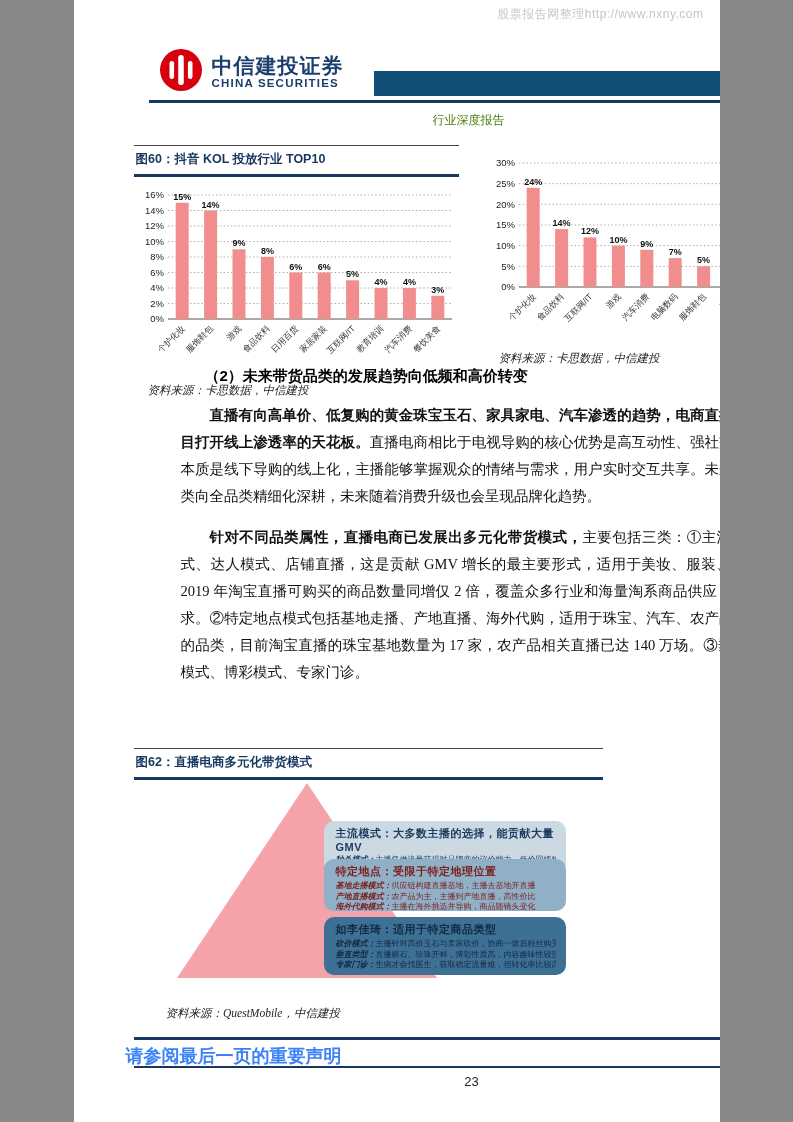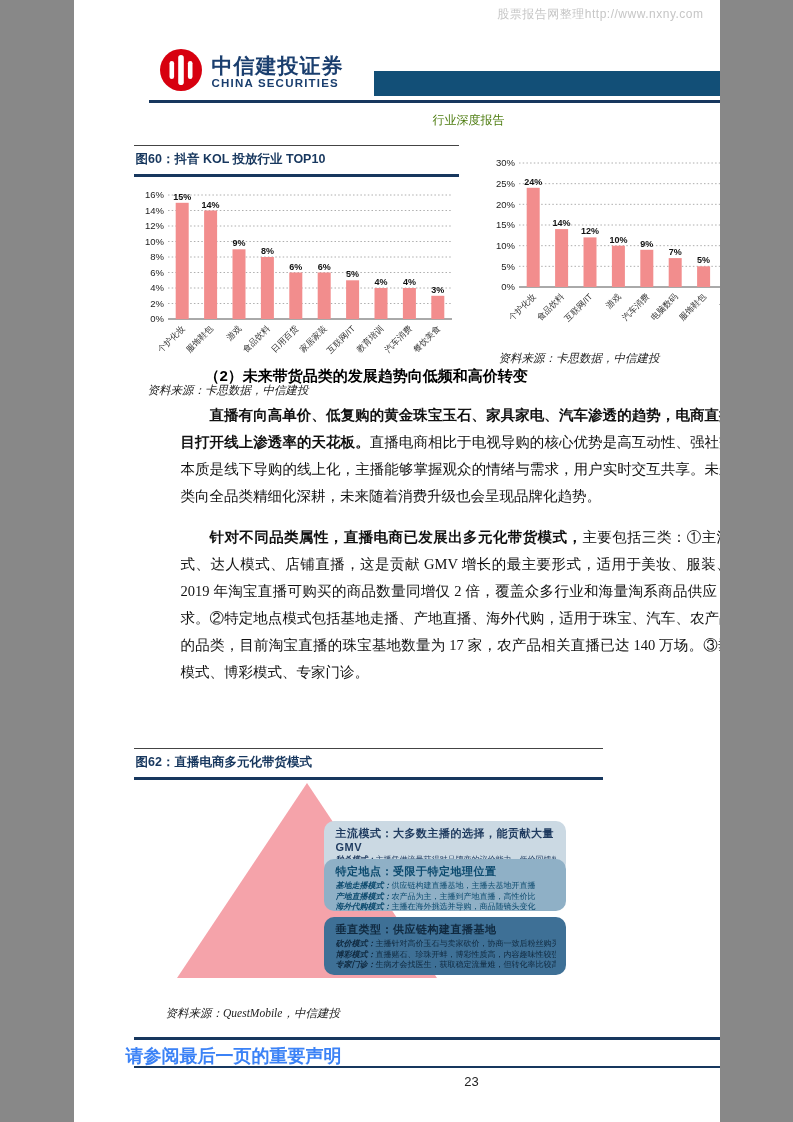--- a/index.html
+++ b/index.html
@@ -199,30 +199,30 @@
         <polygon points="130,0 0,195 260,195" fill="#f5a3aa"></polygon>
       </svg>
     </span>
     <div>
         <div class="mode-box" style="background: rgb(203, 217, 227); color: rgb(30, 58, 95); top: 18px; height: 52px; margin-top: 20px;">
           <div class="bt">主流模式：大多数主播的选择，能贡献大量GMV</div>
           <div class="bl"><b>秒杀模式：</b>主播凭借流量获得对品牌商的议价能力，低价回馈粉丝</div>
           <div class="bl"><b>达人模式：</b>在某个领域积累专业知识，成为消费KOL，如李佳琦</div>
           <div class="bl"><b>店铺直播：</b>主播对店铺在售产品逐一介绍，依靠商品引起观众互动</div>
         </div>
-        <div class="mode-box" style="background: rgb(143, 176, 198); color: #0c4a6e; top: 76px; height: 52px;">
+        <div class="mode-box" style="background: rgb(143, 176, 198); color: #7f1d1d; top: 76px; height: 52px;">
           <div class="bt">特定地点：受限于特定地理位置</div>
           <div class="bl"><b>基地走播模式：</b>供应链构建直播基地，主播去基地开直播</div>
           <div class="bl"><b>产地直播模式：</b>农产品为主，主播到产地直播，高性价比</div>
           <div class="bl"><b>海外代购模式：</b>主播在海外挑选并导购，商品随镜头变化</div>
         </div>
         <div class="mode-box" style="background: rgb(62, 112, 150); color: rgb(16, 41, 63); top: 134px; height: 58px;">
-          <div class="bt">垂直类型：供应链构建直播基地</div>
+          <div class="bt">如李佳琦：适用于特定商品类型</div>
           <div class="bl"><b>砍价模式：</b>主播针对高价玉石与卖家砍价，协商一致后粉丝购买</div>
-          <div class="bl"><b>博彩模式：</b>直播赌石、珍珠开蚌，博彩性质高，内容趣味性较强</div>
+          <div class="bl"><b>垂直类型：</b>直播赌石、珍珠开蚌，博彩性质高，内容趣味性较强</div>
           <div class="bl"><b>专家门诊：</b>生病才会找医生，获取稳定流量难，但转化率比较高</div>
         </div>
       </div>
   </div>
 
   <div class="abs fig62-source source">资料来源：QuestMobile，中信建投</div>
 
   <div class="abs frule1"></div>
   <div class="abs disclaimer">请参阅最后一页的重要声明</div>
   <div class="abs frule2"></div>

